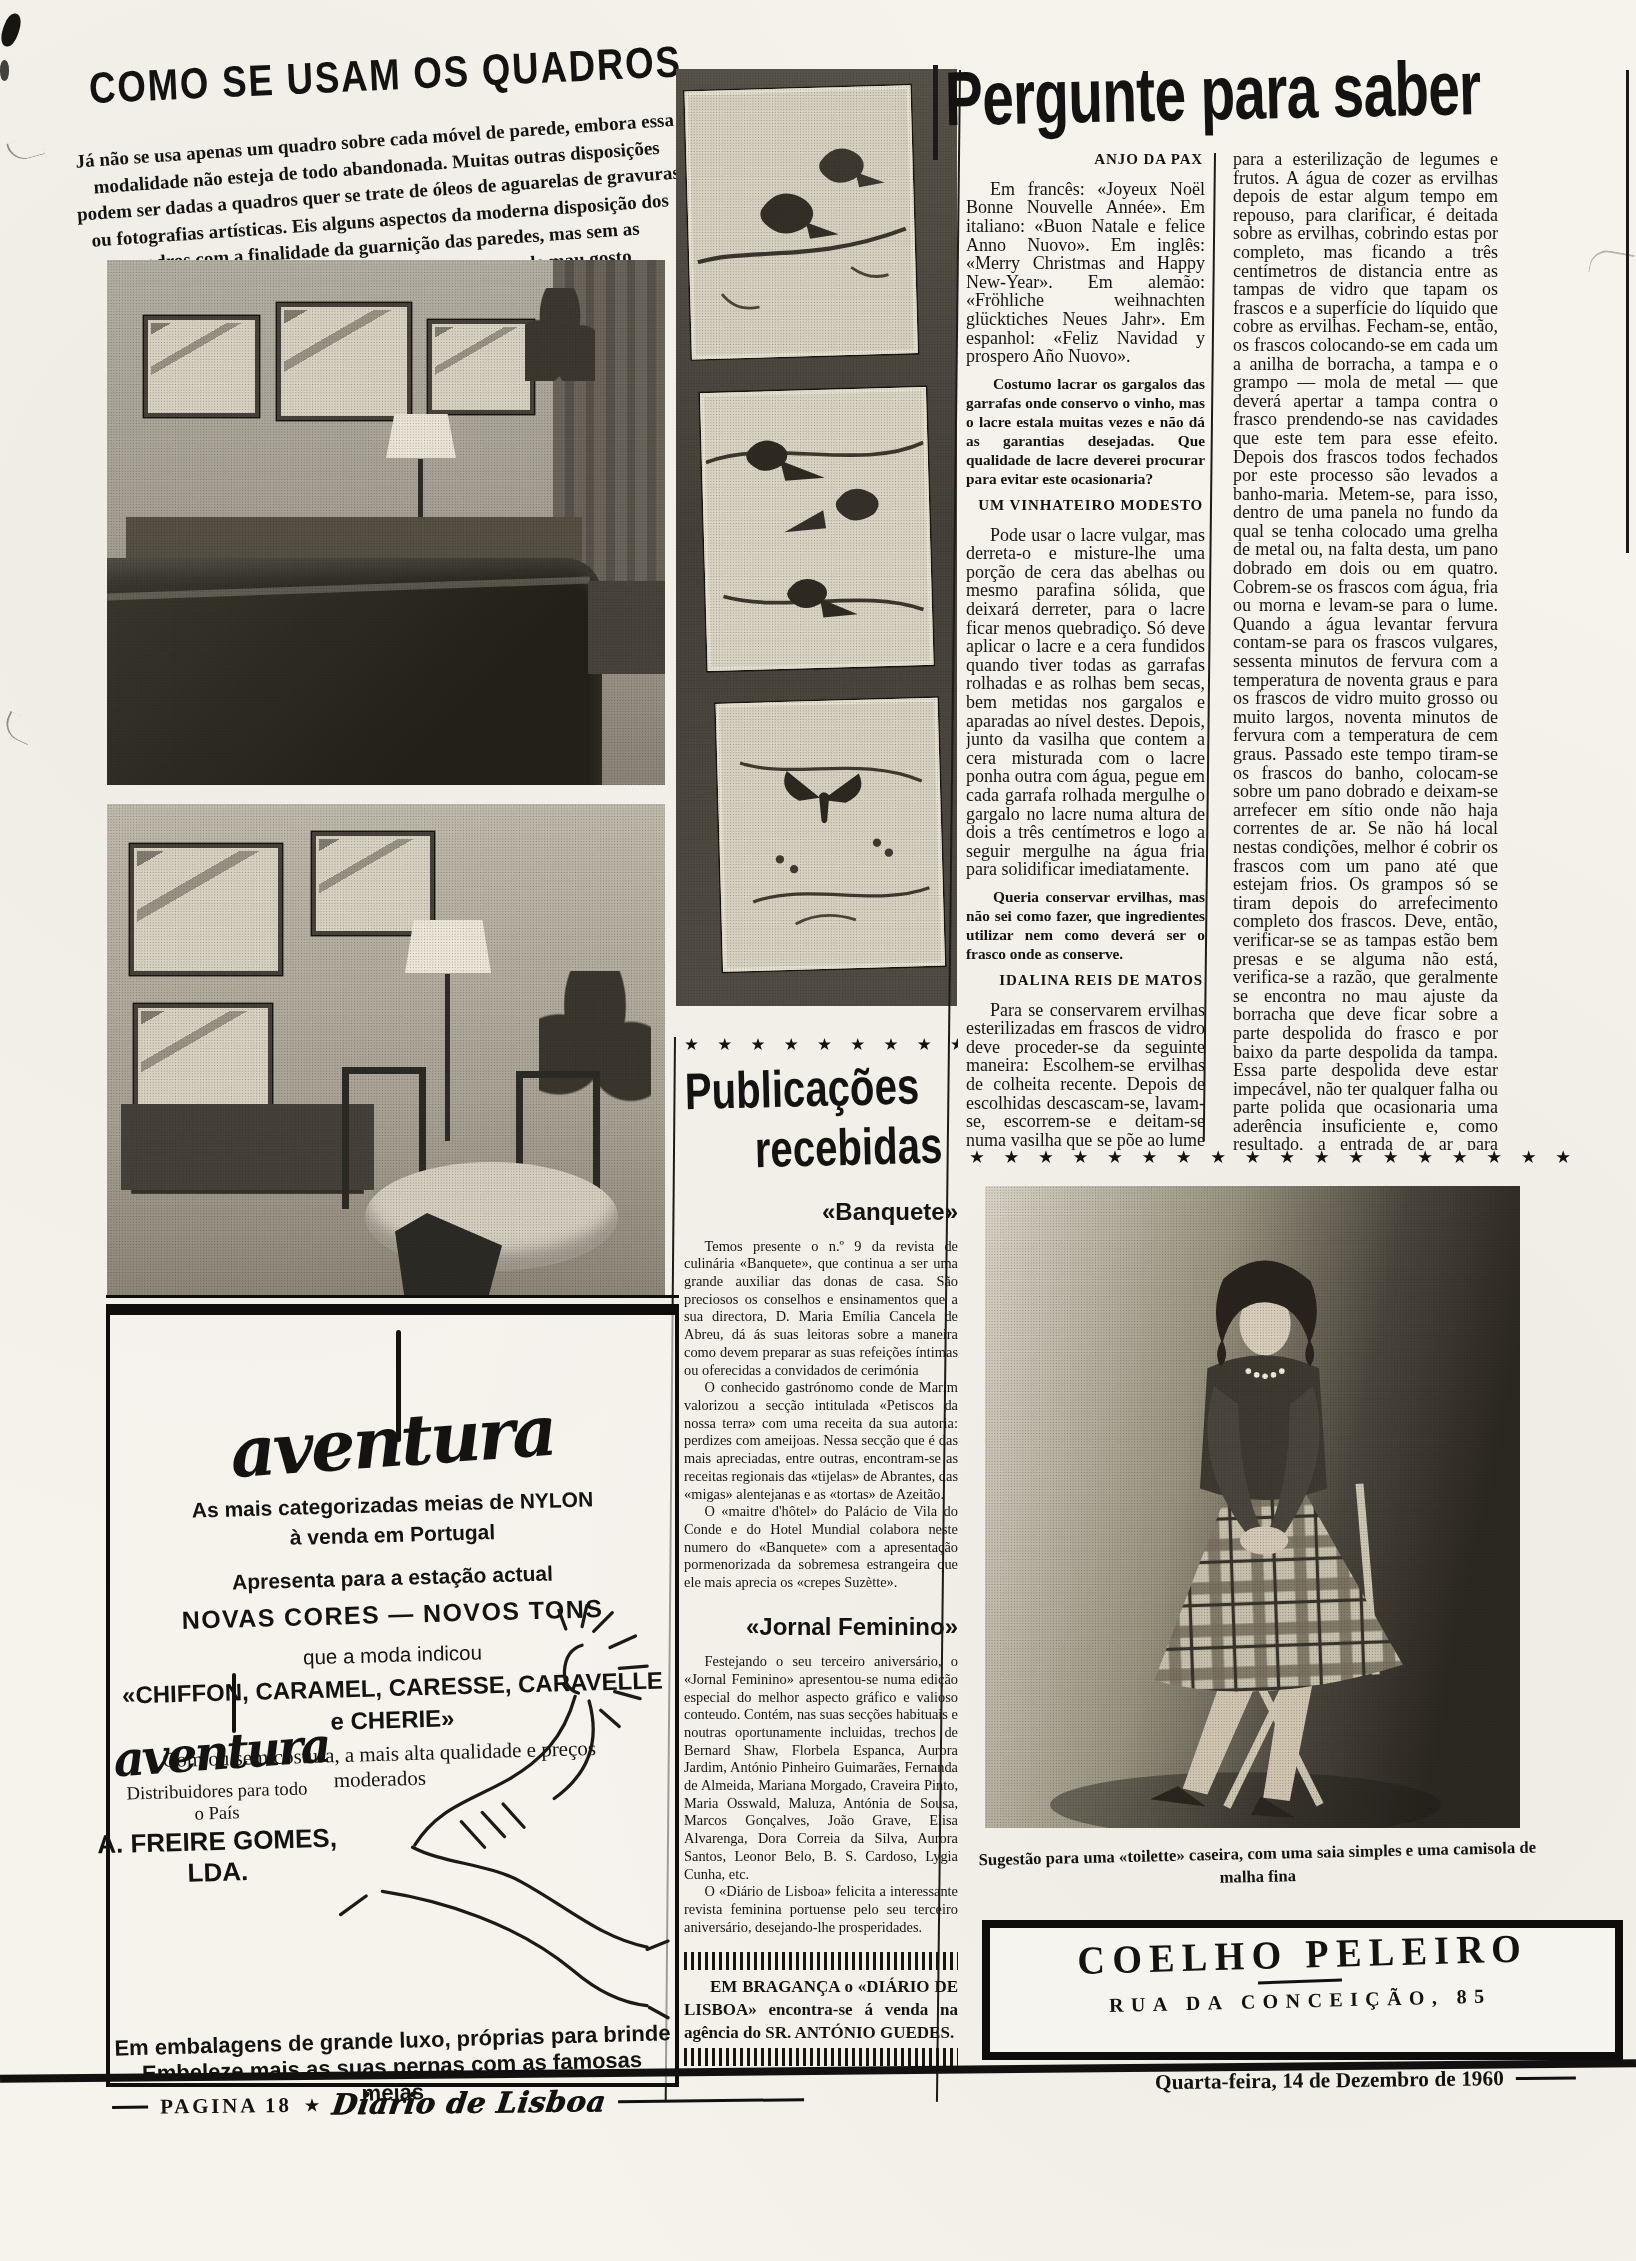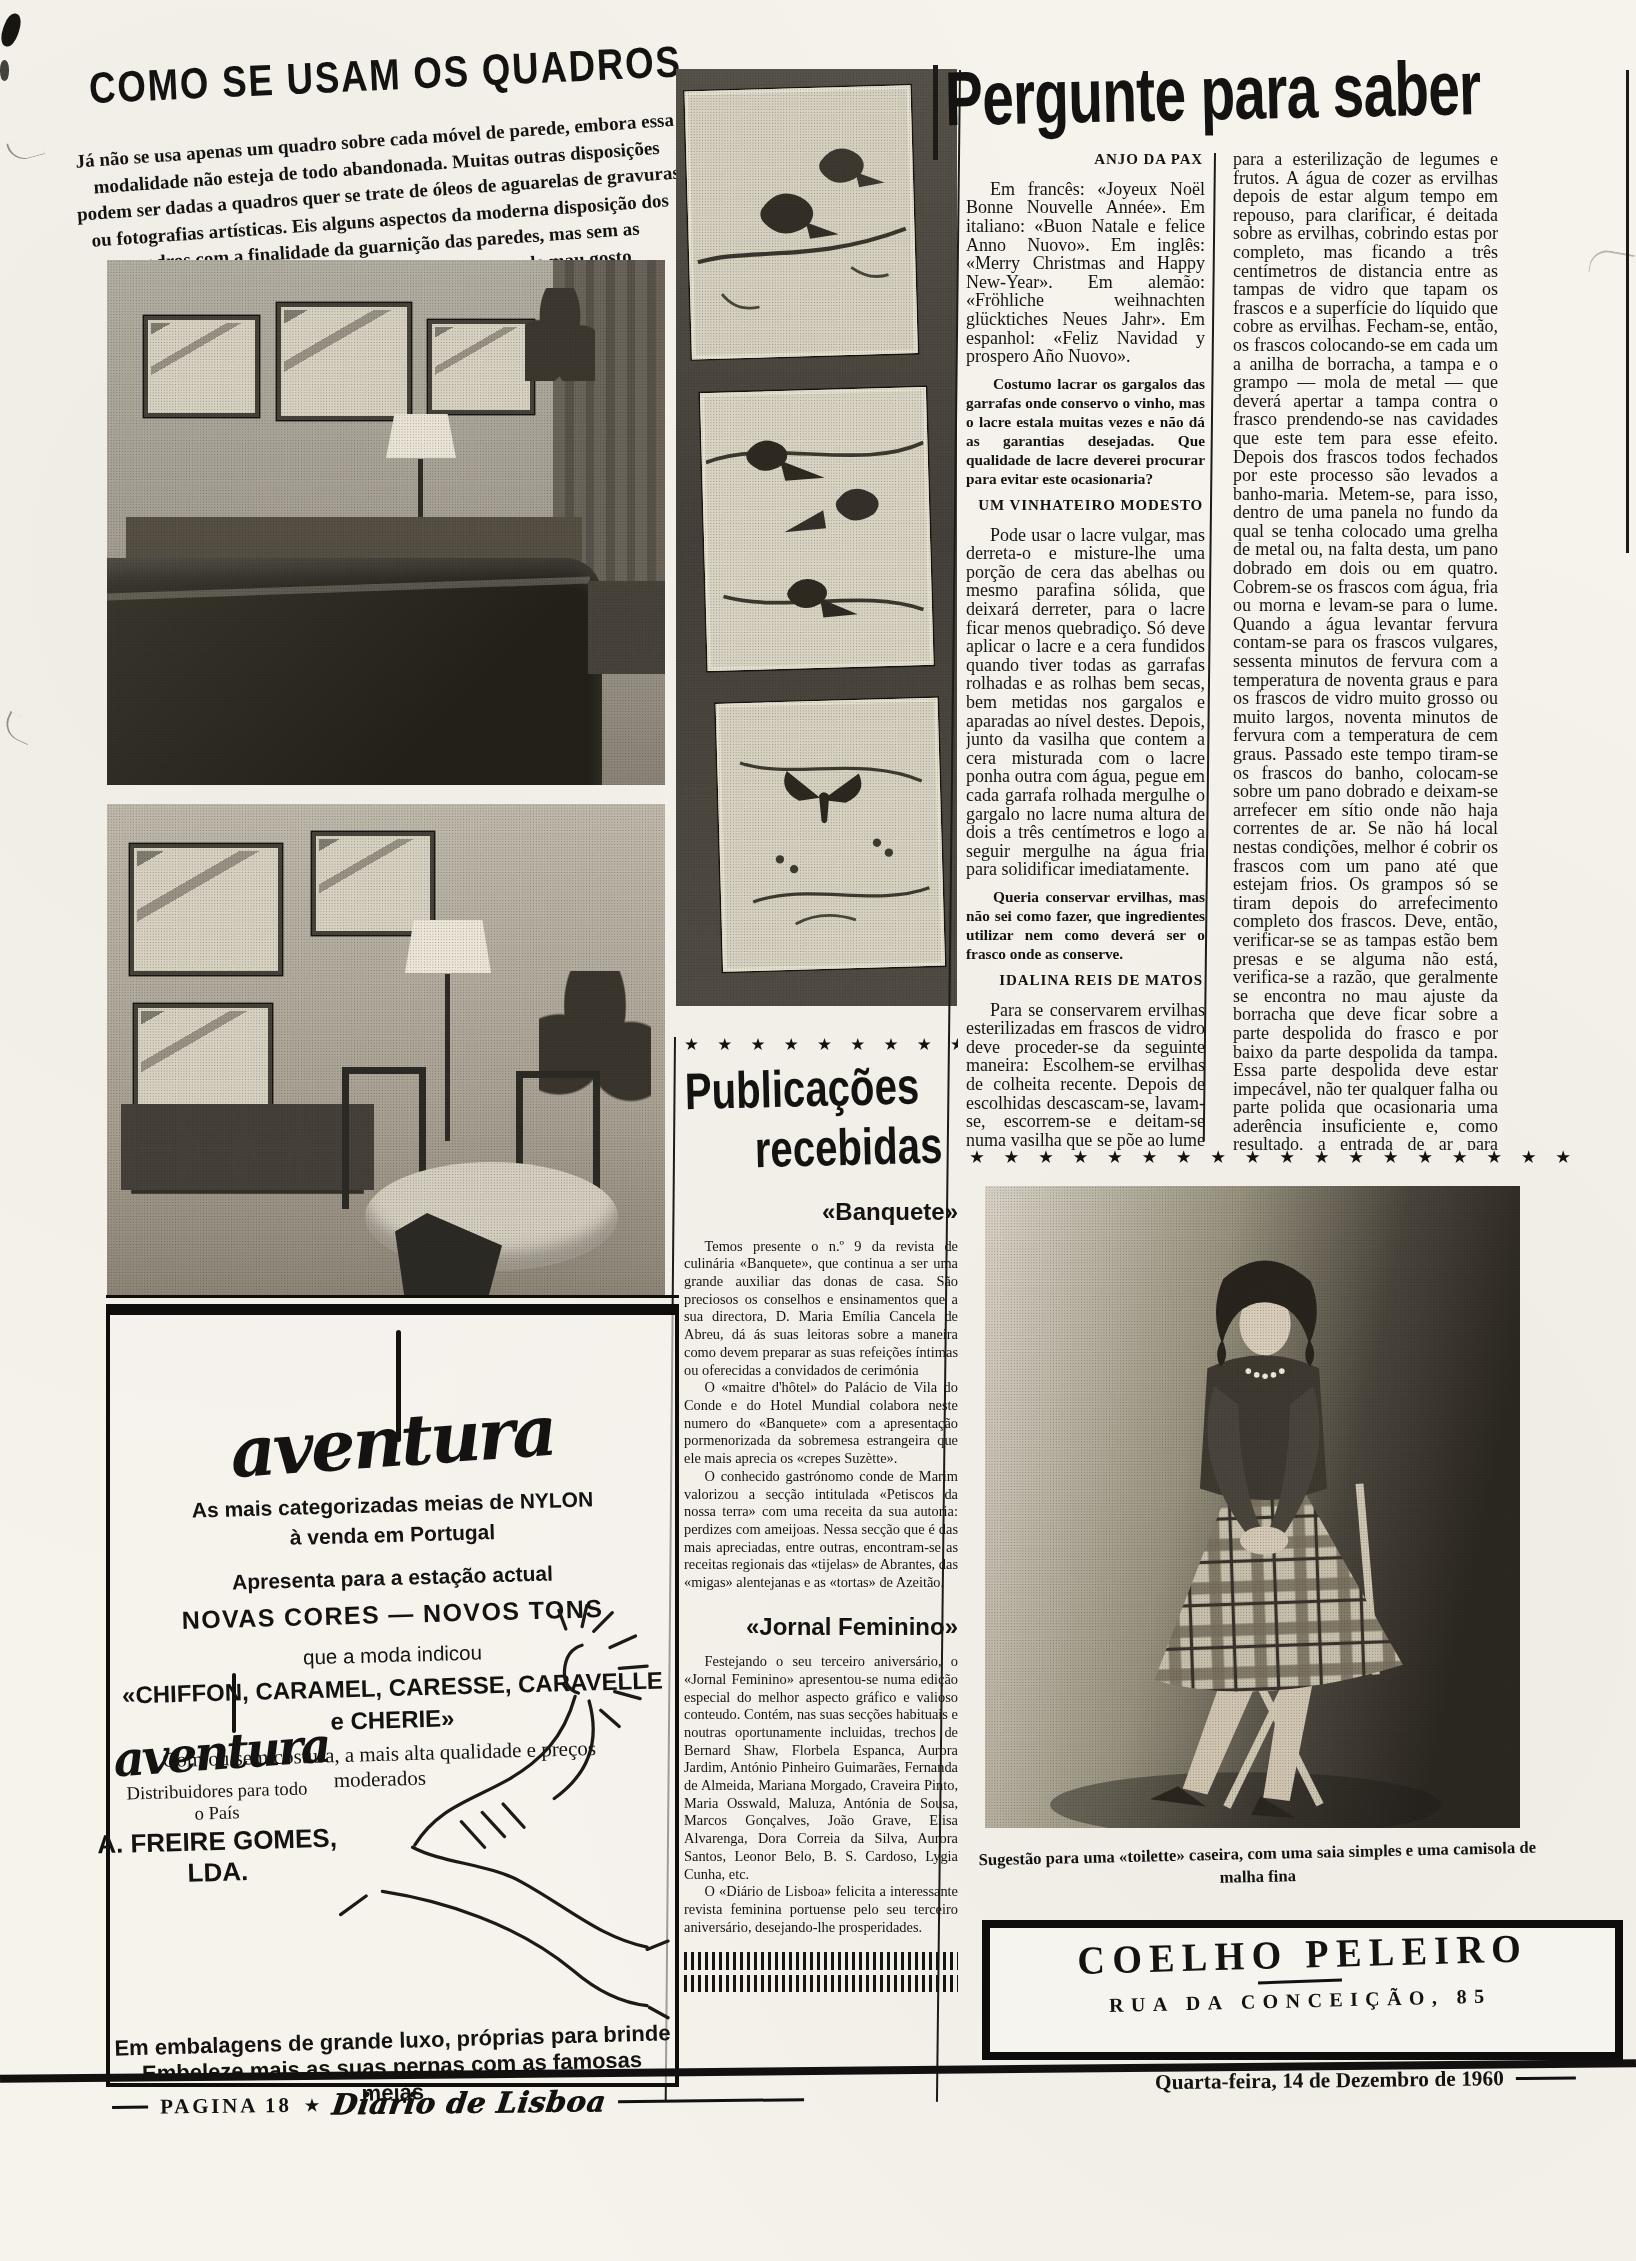--- a/index.html
+++ b/index.html
@@ -210,26 +210,27 @@
   <div class="qa-col" style="left:1233px;width:265px;">
     <p class="a" style="text-indent:0;">para a esterilização de legumes e frutos. A água de cozer as ervilhas depois de estar algum tempo em repouso, para clarificar, é deitada sobre as ervilhas, cobrindo estas por completo, mas ficando a três centímetros de distancia entre as tampas de vidro que tapam os frascos e a superfície do líquido que cobre as ervilhas. Fecham-se, então, os frascos colocando-se em cada um a anilha de borracha, a tampa e o grampo — mola de metal — que deverá apertar a tampa contra o frasco prendendo-se nas cavidades que este tem para esse efeito. Depois dos frascos todos fechados por este processo são levados a banho-maria. Metem-se, para isso, dentro de uma panela no fundo da qual se tenha colocado uma grelha de metal ou, na falta desta, um pano dobrado em dois ou em quatro. Cobrem-se os frascos com água, fria ou morna e levam-se para o lume. Quando a água levantar fervura contam-se para os frascos vulgares, sessenta minutos de fervura com a temperatura de noventa graus e para os frascos de vidro muito grosso ou muito largos, noventa minutos de fervura com a temperatura de cem graus. Passado este tempo tiram-se os frascos do banho, colocam-se sobre um pano dobrado e deixam-se arrefecer em sítio onde não haja correntes de ar. Se não há local nestas condições, melhor é cobrir os frascos com um pano até que estejam frios. Os grampos só se tiram depois do arrefecimento completo dos frascos. Deve, então, verificar-se se as tampas estão bem presas e se alguma não está, verifica-se a razão, que geralmente se encontra no mau ajuste da borracha que deve ficar sobre a parte despolida do frasco e por baixo da parte despolida da tampa. Essa parte despolida deve estar impecável, não ter qualquer falha ou parte polida que ocasionaria uma aderência insuficiente e, como resultado, a entrada de ar para dentro do frasco o que iria estragar o seu conteudo passados poucos dias, verificando-se a abertura espontanea do frasco e o apodrecimento daquilo que nesse se encontrasse. Os frascos, assim como as anilhas de borracha e os grampos, vendem-se em qualquer casa de utilidades domésticas que tenha artigos para a cozinha. No entanto, há uns melhores do que outros. Têm-nos dado muito bem com os que adquirimos na Casa José Alexandre, na Rua Garrett, em Lisboa.</p>
   </div>
 
   <div class="pub-col">
     <div class="stars" style="position:static;">★ ★ ★ ★ ★ ★ ★ ★ ★ ★ ★ ★ ★ ★ ★ ★ ★ ★ ★ ★ ★ ★</div>
     <h2 class="pub-title">Publicações</h2>
     <h2 class="pub-title pub-title2">recebidas</h2>
     <h3 class="pub-head">«Banquete»</h3>
     <p class="body">Temos presente o n.º 9 da revista de culinária «Banquete», que continua a ser uma grande auxiliar das donas de casa. São preciosos os conselhos e ensinamentos que a sua directora, D. Maria Emília Cancela de Abreu, dá ás suas leitoras sobre a maneira como devem preparar as suas refeições íntimas ou oferecidas a convidados de cerimónia</p>
+    <p class="body">O conhecido gastrónomo conde de Marim valorizou a secção intitulada «Petiscos da nossa terra» com uma receita da sua autoria: perdizes com ameijoas. Nessa secção que é das mais apreciadas, entre outras, encontram-se as receitas regionais das «tijelas» de Abrantes, das «migas» alentejanas e as «tortas» de Azeitão.</p>
     <p class="body">O «maitre d'hôtel» do Palácio de Vila do Conde e do Hotel Mundial colabora neste numero do «Banquete» com a apresentação pormenorizada da sobremesa estrangeira que ele mais aprecia os «crepes Suzètte».</p>
-    <p class="body">O conhecido gastrónomo conde de Marim valorizou a secção intitulada «Petiscos da nossa terra» com uma receita da sua autoria: perdizes com ameijoas. Nessa secção que é das mais apreciadas, entre outras, encontram-se as receitas regionais das «tijelas» de Abrantes, das «migas» alentejanas e as «tortas» de Azeitão.</p>
     <h3 class="pub-head">«Jornal Feminino»</h3>
     <p class="body">Festejando o seu terceiro aniversário, o «Jornal Feminino» apresentou-se numa edição especial do melhor aspecto gráfico e valioso conteudo. Contém, nas suas secções habituais e noutras oportunamente incluidas, trechos de Bernard Shaw, Florbela Espanca, Aurora Jardim, António Pinheiro Guimarães, Fernanda de Almeida, Mariana Morgado, Craveira Pinto, Maria Osswald, Maluza, Antónia de Sousa, Marcos Gonçalves, João Grave, Elisa Alvarenga, Dora Correia da Silva, Aurora Santos, Leonor Belo, B. S. Cardoso, Lygia Cunha, etc.</p>
     <p class="body">O «Diário de Lisboa» felicita a interessante revista feminina portuense pelo seu terceiro aniversário, desejando-lhe prosperidades.</p>
     <div class="barcode" style="margin-top:16px;"></div>
+    <p class="braganca">EM BRAGANÇA o «DIÁRIO DE LISBOA» encontra-se á venda na agência do SR. ANTÓNIO GUEDES.</p>
     <div class="barcode"></div>
   </div>
 
   <div class="av-box">
     <div class="av-stroke" style="left:286px;top:15px;height:112px;"></div>
     <div class="av-logo" style="top:85px;font-size:70px;">aventura</div>
     <div class="av-line" style="top:178px;font-size:21px;">As mais categorizadas meias de NYLON</div>
     <div class="av-line" style="top:208px;font-size:21px;">à venda em Portugal</div>
     <div class="av-line" style="top:251px;font-size:21px;">Apresenta para a estação actual</div>
     <div class="av-line" style="top:285px;font-size:25px;letter-spacing:1.4px;">NOVAS CORES — NOVOS TONS</div>

